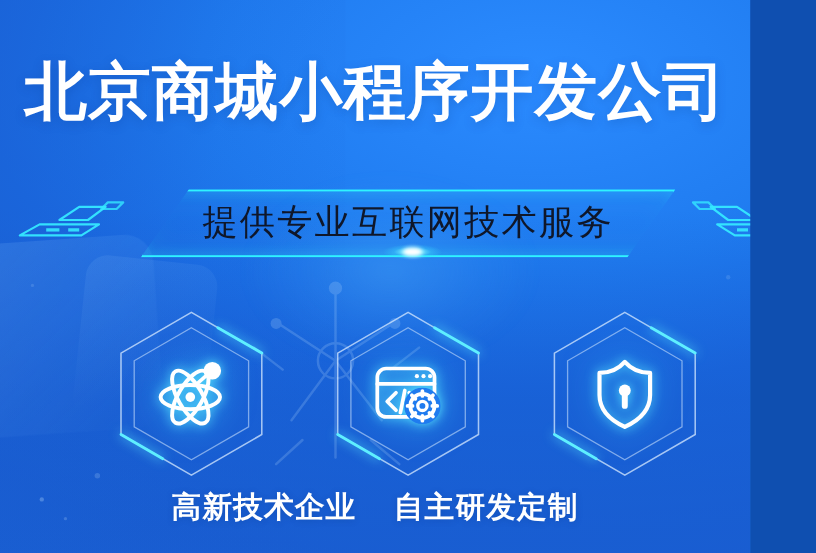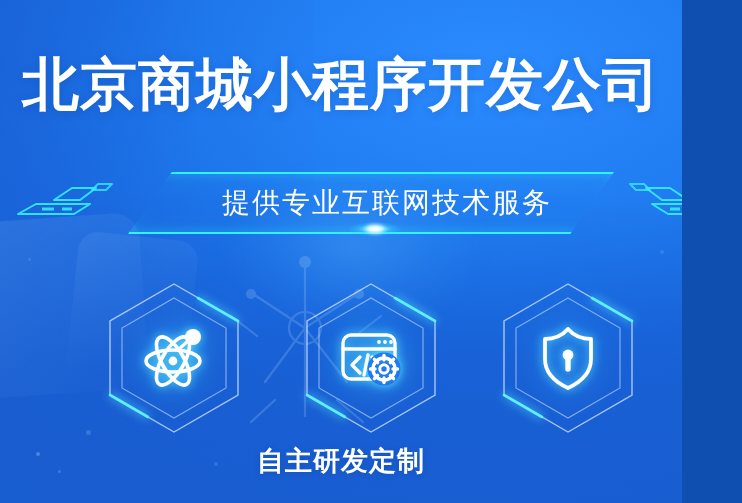--- a/index.html
+++ b/index.html
@@ -119,29 +119,29 @@
     height: 62px;
     border: 2px solid #2ff3ff;
     box-sizing: border-box;
     clip-path: polygon(9% 0%, 100% 0%, 91% 100%, 0% 100%);
     -webkit-clip-path: polygon(9% 0%, 100% 0%, 91% 100%, 0% 100%);
     background: transparent;
     filter: drop-shadow(0 0 5px rgba(47,243,255,0.75)) drop-shadow(0 0 12px rgba(47,243,255,0.35));
   }
   .banner-text {
     position: absolute;
-    left: 144px;
+    left: 128px;
     top: 0;
     width: 486px;
     height: 62px;
     display: flex;
     align-items: center;
     justify-content: center;
-    color: #ffffff;
-    font-size: 28px;
+    color: #0f172a;
+    font-size: 32px;
     font-weight: 500;
     letter-spacing: 2px;
     white-space: nowrap;
   }
   .banner-flare {
     position: absolute;
     left: 340px;
     top: 48px;
     width: 70px;
     height: 18px;
@@ -368,16 +368,17 @@
         <svg viewBox="0 0 74 74" fill="none" stroke="#ffffff" stroke-width="3.8" stroke-linecap="round" stroke-linejoin="round">
           <path d="M37 8 C30 16 21 18 14 18 L14 38 C14 52 24 61 37 67 C50 61 60 52 60 38 L60 18 C53 18 44 16 37 8 Z"></path>
           <circle cx="37" cy="34" r="5.4" fill="#ffffff" stroke="none"></circle>
           <path d="M37 37 L37 48" stroke-width="5.4"></path>
         </svg>
       </div>
     </div>
   </div>
 
   <div class="labels">
+    <span class="label-item">高新技术企业</span>
     <span class="label-item">自主研发定制</span>
   </div>
 
 </div>
 
 </body></html>

